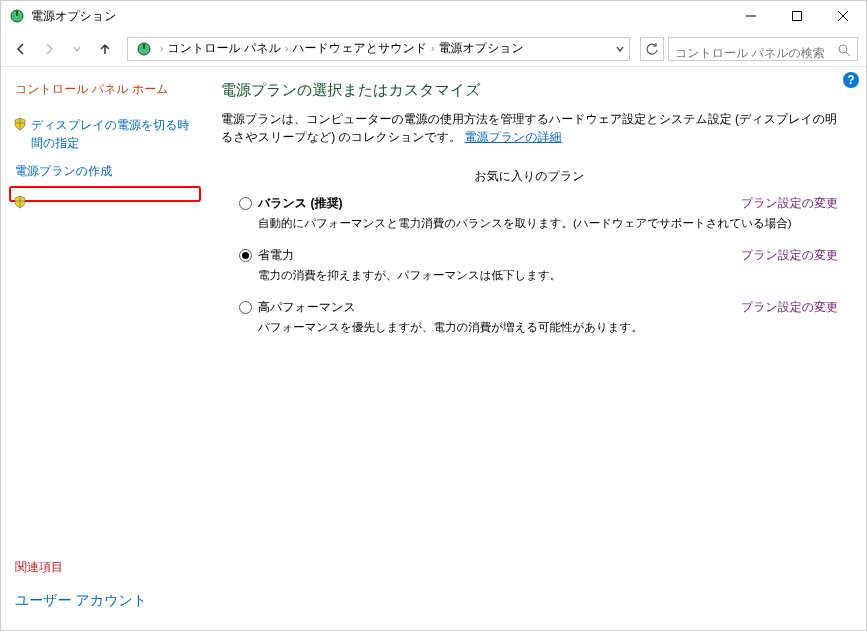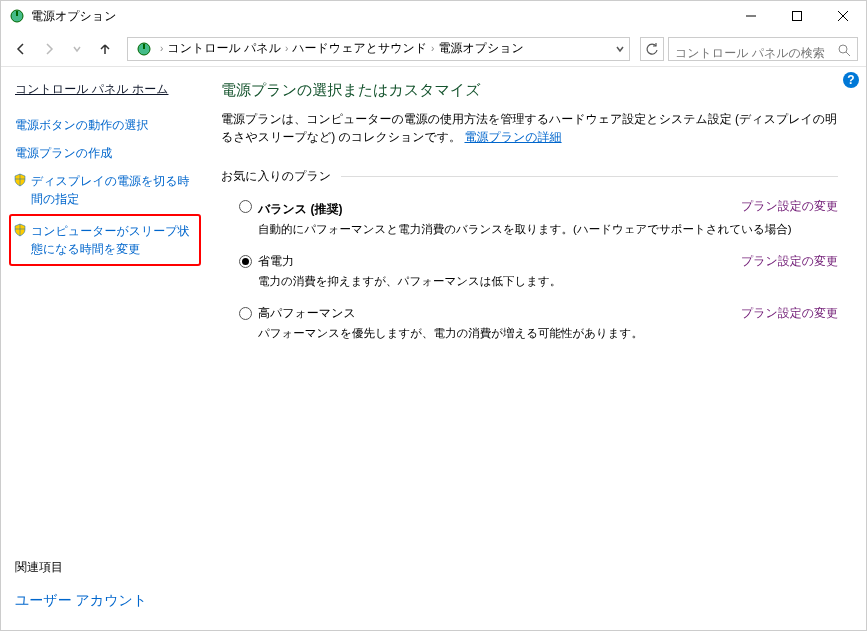--- a/index.html
+++ b/index.html
@@ -19,43 +19,43 @@
 .breadcrumb .sep { color: #888; margin: 0 4px; font-size: 10px; }
 .breadcrumb .crumb { color: #000; font-size: 12px; text-align: center; }
 .breadcrumb .bend { margin-left: auto; color: #555; display: flex; gap: 6px; }
 .refresh { width: 24px; height: 24px; display: flex; align-items: center; justify-content: center; border: 1px solid #ccc; }
 .search { width: 190px; height: 24px; border: 1px solid #ccc; display: flex; align-items: flex-end; padding: 0 6px; color: #888; }
 .search input { border: none; outline: none; width: 100%; font-size: 12px; }
 .search .sicon { color: #888; }
 
 .body { display: flex; height: calc(100% - 66px); position: relative; }
 .sidebar { width: 210px; padding: 14px 10px 10px 14px; }
-.sidebar .home { color: #0f172a; font-size: 12px; margin-bottom: 18px; display: block; text-decoration: underline; }
+.sidebar .home { color: #c2410c; font-size: 12px; margin-bottom: 18px; display: block; }
 .sidebar .link { color: #0066cc; font-size: 12px; margin-bottom: 10px; display: block; line-height: 1.5; }
 .sidebar .link.withicon { position: relative; padding-left: 16px; }
 .sidebar .link.withicon .licon { position: absolute; left: -2px; top: 1px; width: 14px; height: 14px; }
 .sidebar .highlighted { border: 2px solid #f00; padding: 6px 4px 6px 4px; border-radius: 3px; margin-left: -6px; margin-top: -4px; }
-.sidebar .related-title { color: #000000; font-size: 12px; margin-bottom: 10px; position: absolute; bottom: 44px; }
+.sidebar .related-title { color: #b91c1c; font-size: 12px; margin-bottom: 10px; position: absolute; bottom: 44px; }
 .sidebar .related-link { color: #0066cc; font-size: 14px; position: absolute; bottom: 20px; }
 
 .main { flex: 1; padding: 14px 28px 10px 10px; position: relative; }
 .main h1 { color: #14532d; font-size: 15px; font-weight: normal; margin-bottom: 10px; }
 .main .desc { font-size: 12px; line-height: 1.5; margin-bottom: 22px; }
 .main .desc a { color: #0066cc; text-decoration: underline; }
 
-.section-title { font-size: 12px; color: #000; margin-bottom: 10px; display: flex; align-items: center; }
+.section-title { font-size: 12px; color: #000; margin-bottom: 10px; display: flex; align-items: center; flex-direction: column; }
 .section-title .line { flex: 1; height: 1px; background: #ddd; margin-left: 10px; }
 .section-title .collapse { width: 18px; height: 18px; border: 1px solid #ccc; border-radius: 50%; display: flex; align-items: center; justify-content: center; margin-left: 6px; color: #888; font-size: 10px; }
 
 .plan { margin: 0 0 16px 18px; }
 .plan .row { display: flex; align-items: center; }
 .plan .radio { width: 13px; height: 13px; border: 1px solid #555; border-radius: 50%; margin-right: 6px; display: inline-flex; align-items: center; justify-content: center; }
 .plan .radio.checked::after { content: ""; width: 7px; height: 7px; background: #000; border-radius: 50%; }
 .plan .name { font-size: 12px; }
-.plan .name.bold { font-weight: bold; margin-top: 6px; }
+.plan .name.bold { font-weight: bold; }
 .plan .edit { margin-left: auto; color: #701a75; font-size: 12px; }
 .plan .pdesc { font-size: 11.5px; margin: 4px 0 0 19px; color: #000; }
 
 .help-float { position: absolute; right: 6px; top: 4px; width: 18px; height: 18px; }
 </style>
 </head>
 <body>
 
 <div class="titlebar">
   <span class="icon">
@@ -143,36 +143,34 @@
 
   <span class="help-float">
     <svg viewBox="0 0 18 18">
         <circle cx="9" cy="9" r="8" fill="#0078d7"></circle>
         <text x="9" y="13" text-anchor="middle" fill="#fff" font-size="12" font-weight="bold">?</text>
       </svg>
   </span>
 
   <div class="sidebar">
     <a class="home">コントロール パネル ホーム</a>
-    <a class="link">電源ボタンの動作の選択</a>
-    <a class="link">電源プランの作成</a>
     <a class="link withicon">
       <span class="licon"><svg viewBox="0 0 14 14">
             <path d="M7 1 L12 3 L12 7 C12 10 9 12 7 13 C5 12 2 10 2 7 L2 3 Z" fill="#fc0" stroke="#06c" stroke-width="0.5"></path>
             <path d="M7 1 L7 13 M2 6 L12 6" stroke="#06c" stroke-width="0.5"></path>
           </svg></span>
       <span>ディスプレイの電源を切る時間の指定</span>
     </a>
+    <a class="link">電源プランの作成</a>
     <div class="highlighted">
       <a class="link withicon" style="margin-bottom:0">
         <span class="licon"><svg viewBox="0 0 14 14">
               <path d="M7 1 L12 3 L12 7 C12 10 9 12 7 13 C5 12 2 10 2 7 L2 3 Z" fill="#fc0" stroke="#06c" stroke-width="0.5"></path>
               <path d="M7 1 L7 13 M2 6 L12 6" stroke="#06c" stroke-width="0.5"></path>
             </svg></span>
-        <span>コンピューターがスリープ状態になる時間を変更</span>
       </a>
     </div>
 
     <div class="related-title">関連項目</div>
     <a class="related-link">ユーザー アカウント</a>
   </div>
 
   <div class="main">
     <h1>電源プランの選択またはカスタマイズ</h1>
     <p class="desc">

